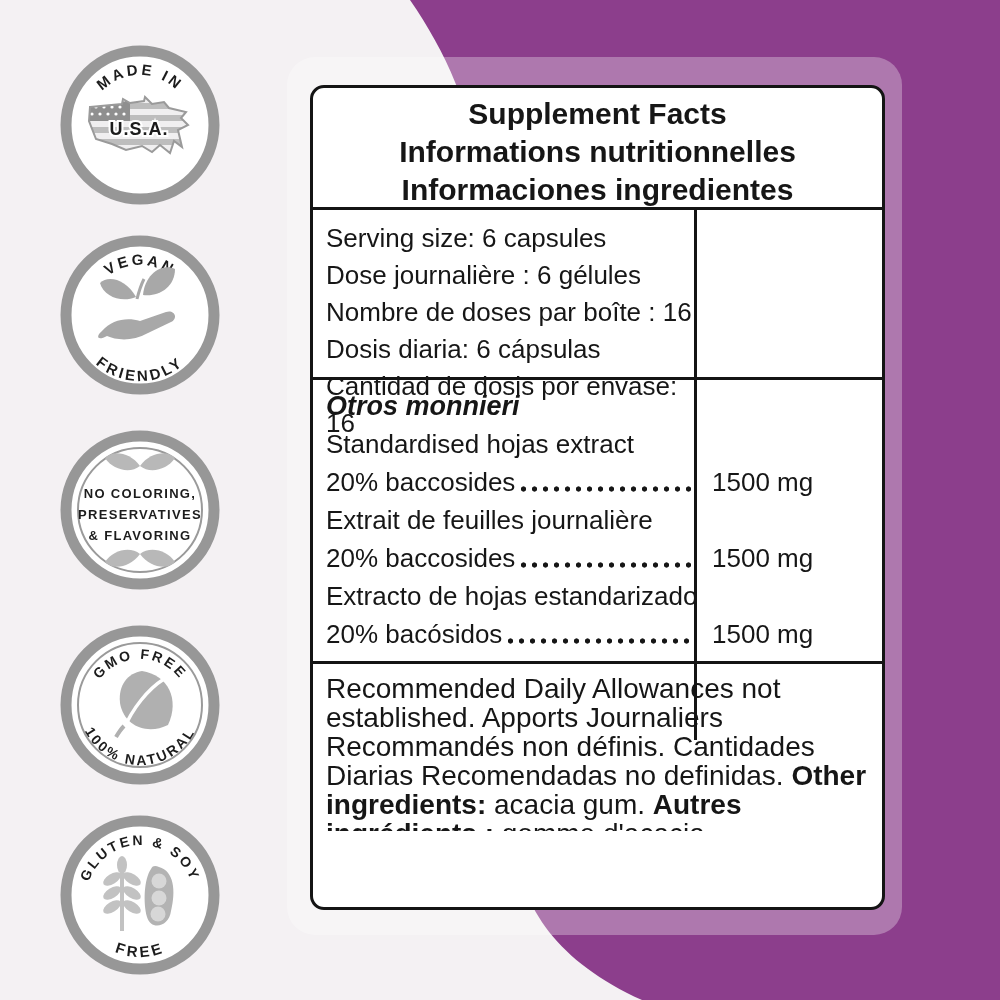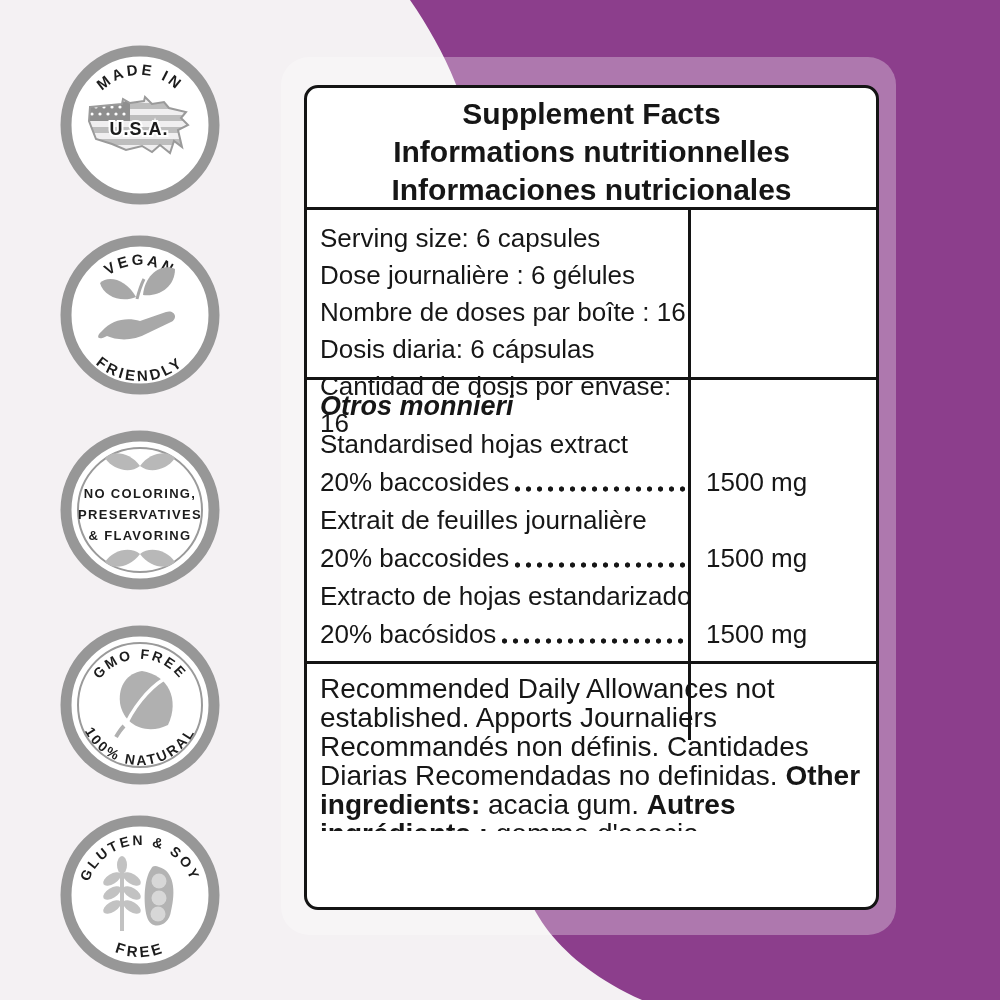--- a/index.html
+++ b/index.html
@@ -9,21 +9,21 @@
   .bg-svg { position:absolute; left:0; top:0; }
 
   
   .badge { position:absolute; left:58px; width:164px; height:164px; }
   .badge text { font-family:"Liberation Sans", sans-serif; font-weight:bold; fill:#1c1c1c; }
   .arc-text { font-size:15px; letter-spacing:3px; }
   .arc-text-sm { font-size:14px; letter-spacing:2.5px; }
   .stamp-line { font-size:13px; letter-spacing:1.3px; text-anchor:middle; }
 
   
-  .card { position:absolute; left:281px; top:57px; width:615px; height:878px;
+  .card { position:absolute; left:287px; top:57px; width:615px; height:878px;
           border-radius:28px; background:rgba(255,255,255,0.30); }
   .panel { position:absolute; left:23px; top:28px; width:575px; height:825px;
            background:#ffffff; border:3px solid #141414; border-radius:14px; overflow:hidden; }
   .hdr { height:122px; border-bottom:3px solid #141414; text-align:center; padding-top:7px; }
   .hdr div { font-weight:bold; font-size:30px; line-height:38px; }
 
   .serving { height:170px; border-bottom:3px solid #141414; display:flex; }
   .serving-left { width:381px; padding:10px 0 0 13px; font-size:26px; line-height:37px; }
   .serving-right { flex:1; display:flex; flex-direction:column; justify-content:center;
                    align-items:center; gap:19px; font-size:23px; text-align:center; }
@@ -178,21 +178,21 @@
       </g>
     </g>
   </svg>
 
   <div class="card">
     <div class="panel">
 
       <div class="hdr">
         <div>Supplement Facts</div>
         <div>Informations nutritionnelles</div>
-        <div>Informaciones nutricionales</div>
+        <div>Informaciones ingredientes</div>
       </div>
 
       <div class="serving">
         <div class="serving-left">
           <div>Serving size: 6 capsules</div>
           <div>Dose journalière : 6 gélules</div>
           <div>Nombre de doses par boîte : 16</div>
           <div>Dosis diaria: 6 cápsulas</div>
           <div>Cantidad de dosis por envase: 16</div>
         </div>

